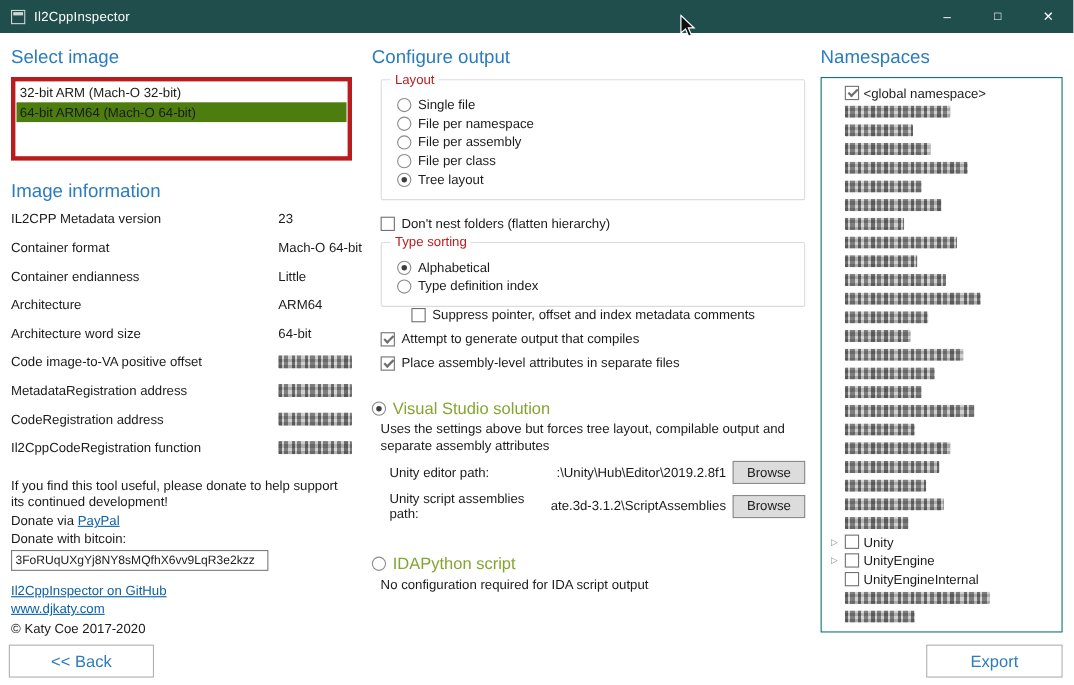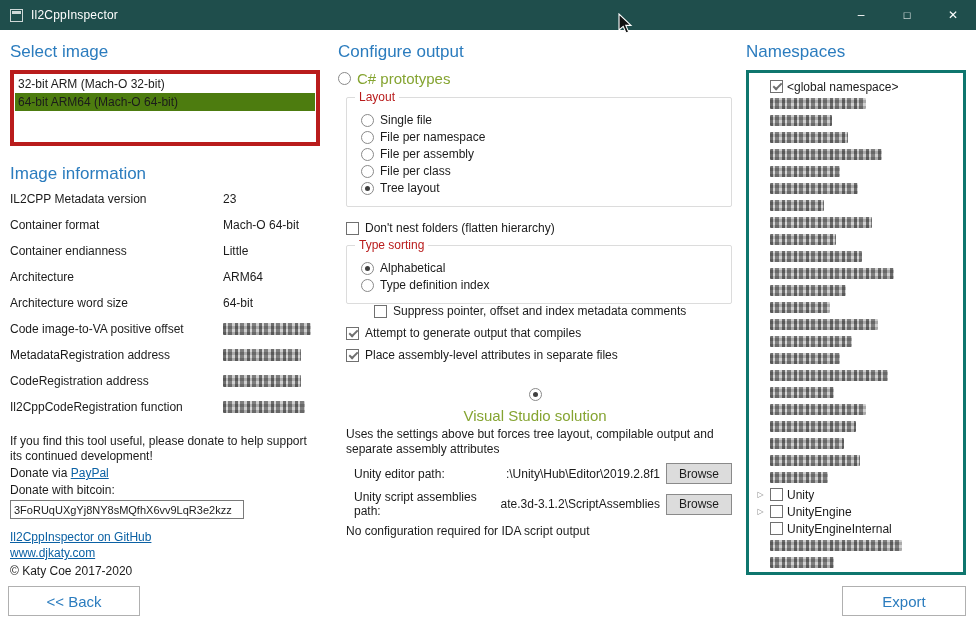--- a/index.html
+++ b/index.html
@@ -28,21 +28,21 @@
   .content { display:flex; height:454px; }
   .col-left  { width:330px; padding:12px 10px 0 10px; }
   .col-mid   { width:402px; padding:12px 0 0 8px; }
   .col-right { flex:1; padding:12px 10px 0 14px; }
   .h1 { color:var(--accent-blue,#2b7cbe); font-size:17px; line-height:20px; font-weight:400; margin-bottom:8px; }
   
   .listbox { border:4px solid #b91c1c; height:76px; padding:1px; overflow:hidden; background:#fff; }
   .listbox .item { padding:2px 3px; white-space:nowrap; }
   .listbox .item.selected { background:#4d7c0f; }
   .section-gap { margin-top:18px; }
-  .info-row { display:flex; align-items:flex-start; height:26px; }
+  .info-row { display:flex; align-items:flex-start; height:26px;gap:30px; }
   .info-row .ilabel { width:213px; flex:none; white-space:nowrap; }
   .info-row .ivalue { white-space:nowrap; }
   .info-row .redact { display:none; margin-top:1px; }
   .info-row.redacted .redact { display:inline-block; }
   .redact {
     display:inline-block; height:12px; width:80px; border-radius:1px;
     background:
       repeating-linear-gradient(90deg, rgba(35,35,35,.55) 0 3px, rgba(255,255,255,.28) 3px 5px, rgba(55,55,55,.5) 5px 9px, rgba(255,255,255,.16) 9px 12px),
       repeating-linear-gradient(0deg, #9a9a9a 0 3px, #c6c6c6 3px 6px);
     filter:blur(.6px);
@@ -76,31 +76,31 @@
   .groupbox {
     border:1px solid #dcdcdc; border-radius:2px; position:relative;
     margin:10px 0 0 8px; padding:12px 10px 8px 14px; width:386px; background:#fff;
   }
   .gb-label { position:absolute; top:-8px; left:8px; background:#fff; padding:0 4px; color:#b91c1c; }
   .opt-main { margin-top:6px; }
   .cbrow { margin-left:8px; }
   .gap14 { margin-top:14px; }
   .gap12 { margin-top:0;padding-left:28px; }
   .gap18 { margin-top:8px; }
-  .vs-gap { margin-top:26px;flex-direction:column; }
+  .vs-gap { margin-top:26px; }
   .ida-gap { margin-top:30px; }
   .desc { margin:2px 0 0 8px; width:384px; line-height:15px; }
   .path-row { display:flex; align-items:center; margin:6px 0 6px 16px; width:378px; }
   .path-row .pvalue { margin-left:auto; margin-right:6px; white-space:nowrap; }
   .btn-gray {
     width:66px; height:21px; background:#dcdcdc; border:1px solid #8a8a8a;
     font-family:inherit; font-size:12px; color:#1b1b1b; flex:none;
   }
   
-  .ns-panel { border:3px solid #0f766e; height:505px; padding:5px 4px; overflow:hidden; background:#fff; }
+  .ns-panel { border:1px solid #0f766e; height:505px; padding:5px 4px; overflow:hidden; background:#fff; }
   .ns-row { display:flex; align-items:center; height:17px; gap:4px; padding-left:2px; }
   .ns-row .expander { width:11px; flex:none; text-align:center; color:#8a8a8a; font-size:8px; line-height:11px; visibility:hidden; }
   .ns-row.has-expander .expander { visibility:visible; }
   .ns-row .redact { display:none; height:11px; }
   .ns-row.redacted .redact { display:inline-block; }
   .ns-label { white-space:nowrap; }
   
   .btn-big {
     position:absolute; bottom:7px; height:30px; background:#fff;
     border:1px solid #b0b0b0; color:var(--accent-blue,#2b7cbe);
@@ -203,24 +203,20 @@
     <div class="links-block">
       <div><a class="link">Il2CppInspector on GitHub</a></div>
       <div><a class="link">www.djkaty.com</a></div>
       <div class="copyright">© Katy Coe 2017-2020</div>
     </div>
   </div>
 
   <div class="col-mid">
     <div class="h1">Configure output</div>
 
-    <div class="crow opt-main">
-      <span class="radio"></span>
-      <span class="opt-green">C# prototypes</span>
-    </div>
 
     <div class="groupbox">
       <span class="gb-label">Layout</span>
       <div>
 
       <div class="crow">
             <span class="radio"></span>
             <span>Single file</span>
           </div>
           <div class="crow">
@@ -285,20 +281,24 @@
       <span>Unity editor path:</span>
       <span class="pvalue">:\Unity\Hub\Editor\2019.2.8f1</span>
       <button class="btn-gray">Browse</button>
     </div>
     <div class="path-row">
       <span>Unity script assemblies path:</span>
       <span class="pvalue">ate.3d-3.1.2\ScriptAssemblies</span>
       <button class="btn-gray">Browse</button>
     </div>
 
+    <div class="crow opt-main ida-gap">
+      <span class="radio"></span>
+      <span class="opt-green">IDAPython script</span>
+    </div>
     <div class="desc">No configuration required for IDA script output</div>
   </div>
 
   <div class="col-right">
     <div class="h1">Namespaces</div>
 
     <div class="ns-panel">
 
     <div class="ns-row checked">
           <span class="expander">▷</span>

